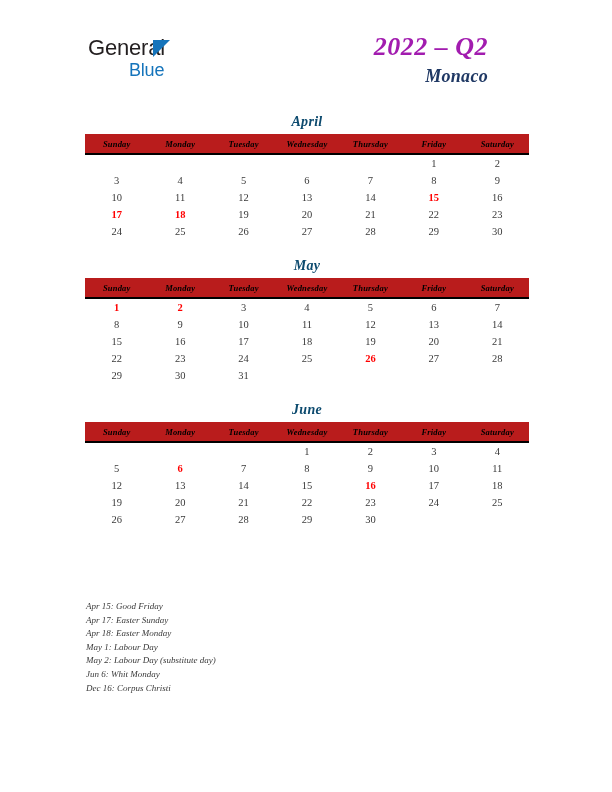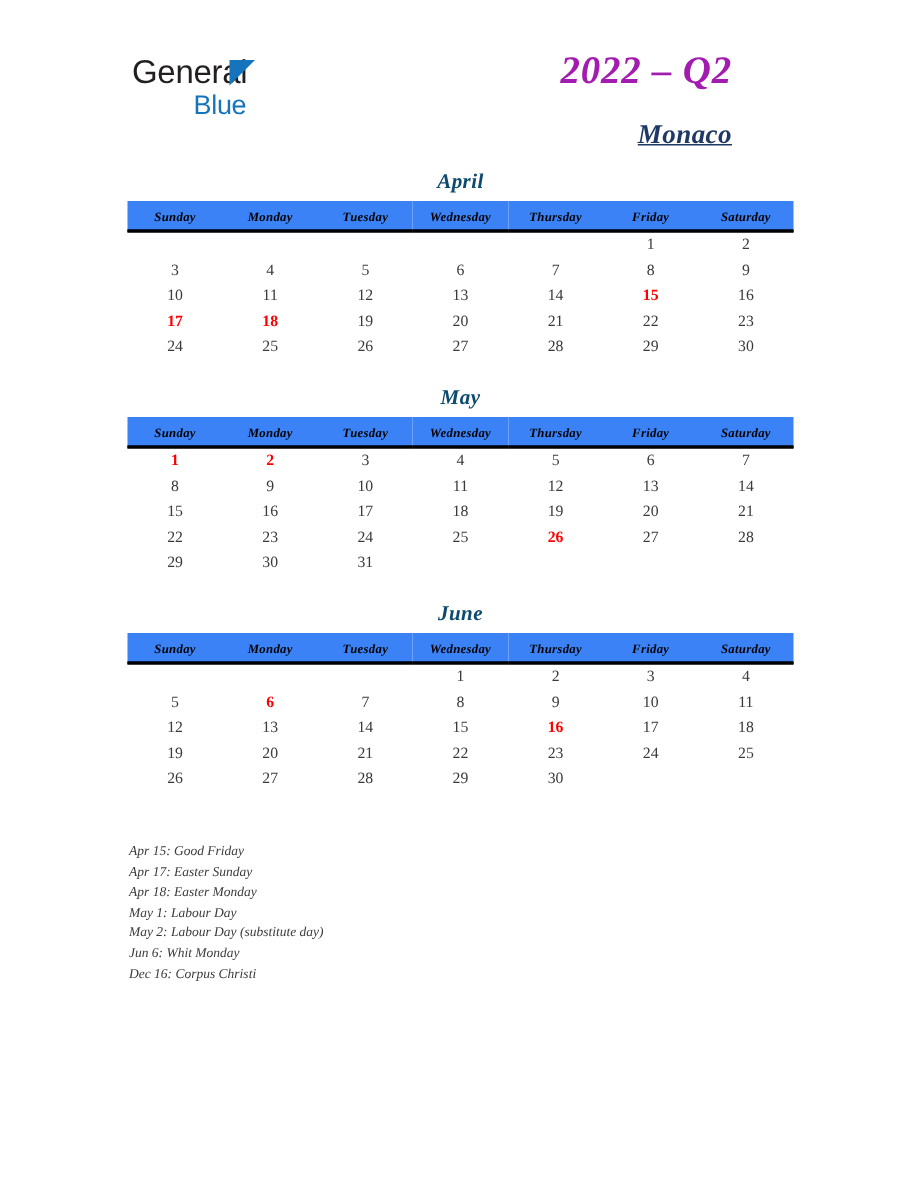--- a/index.html
+++ b/index.html
@@ -75,23 +75,22 @@
     line-height: 30px;
     letter-spacing: 0.5px;
   }
   .title-sub {
     font-family: "Liberation Serif", serif;
     font-style: italic;
     font-weight: bold;
     font-size: 18px;
     color: #1f3864;
     line-height: 24px;
-    margin-top: 15px;
+    margin-top: 2px;
     letter-spacing: 0.3px;
-    text-decoration: underline;
   }
 
   
   .months {
     position: absolute;
     left: 85px;
     top: 112px;
     width: 444px;
   }
   .month-block {
@@ -108,21 +107,21 @@
     line-height: 20px;
     padding-bottom: 2px;
     letter-spacing: 0.3px;
   }
   table.cal {
     width: 444px;
     border-collapse: collapse;
     table-layout: fixed;
   }
   table.cal thead tr {
-    background: #3b82f6;
+    background: #b91c1c;
   }
   table.cal thead th {
     font-family: "Liberation Serif", serif;
     font-style: italic;
     font-weight: bold;
     font-size: 8.5px;
     color: #000000;
     height: 19px;
     text-align: center;
     vertical-align: middle;
@@ -145,21 +144,21 @@
     font-weight: bold;
   }
   table.cal tbody td.empty {
     color: transparent;
   }
 
   
   .legend {
     position: absolute;
     left: 86px;
-    top: 561px;
+    top: 600px;
     width: 400px;
   }
   .legend-item {
     font-family: "Liberation Serif", serif;
     font-style: italic;
     font-size: 9px;
     color: #3a3a3a;
     line-height: 13.6px;
     white-space: nowrap;
   }

